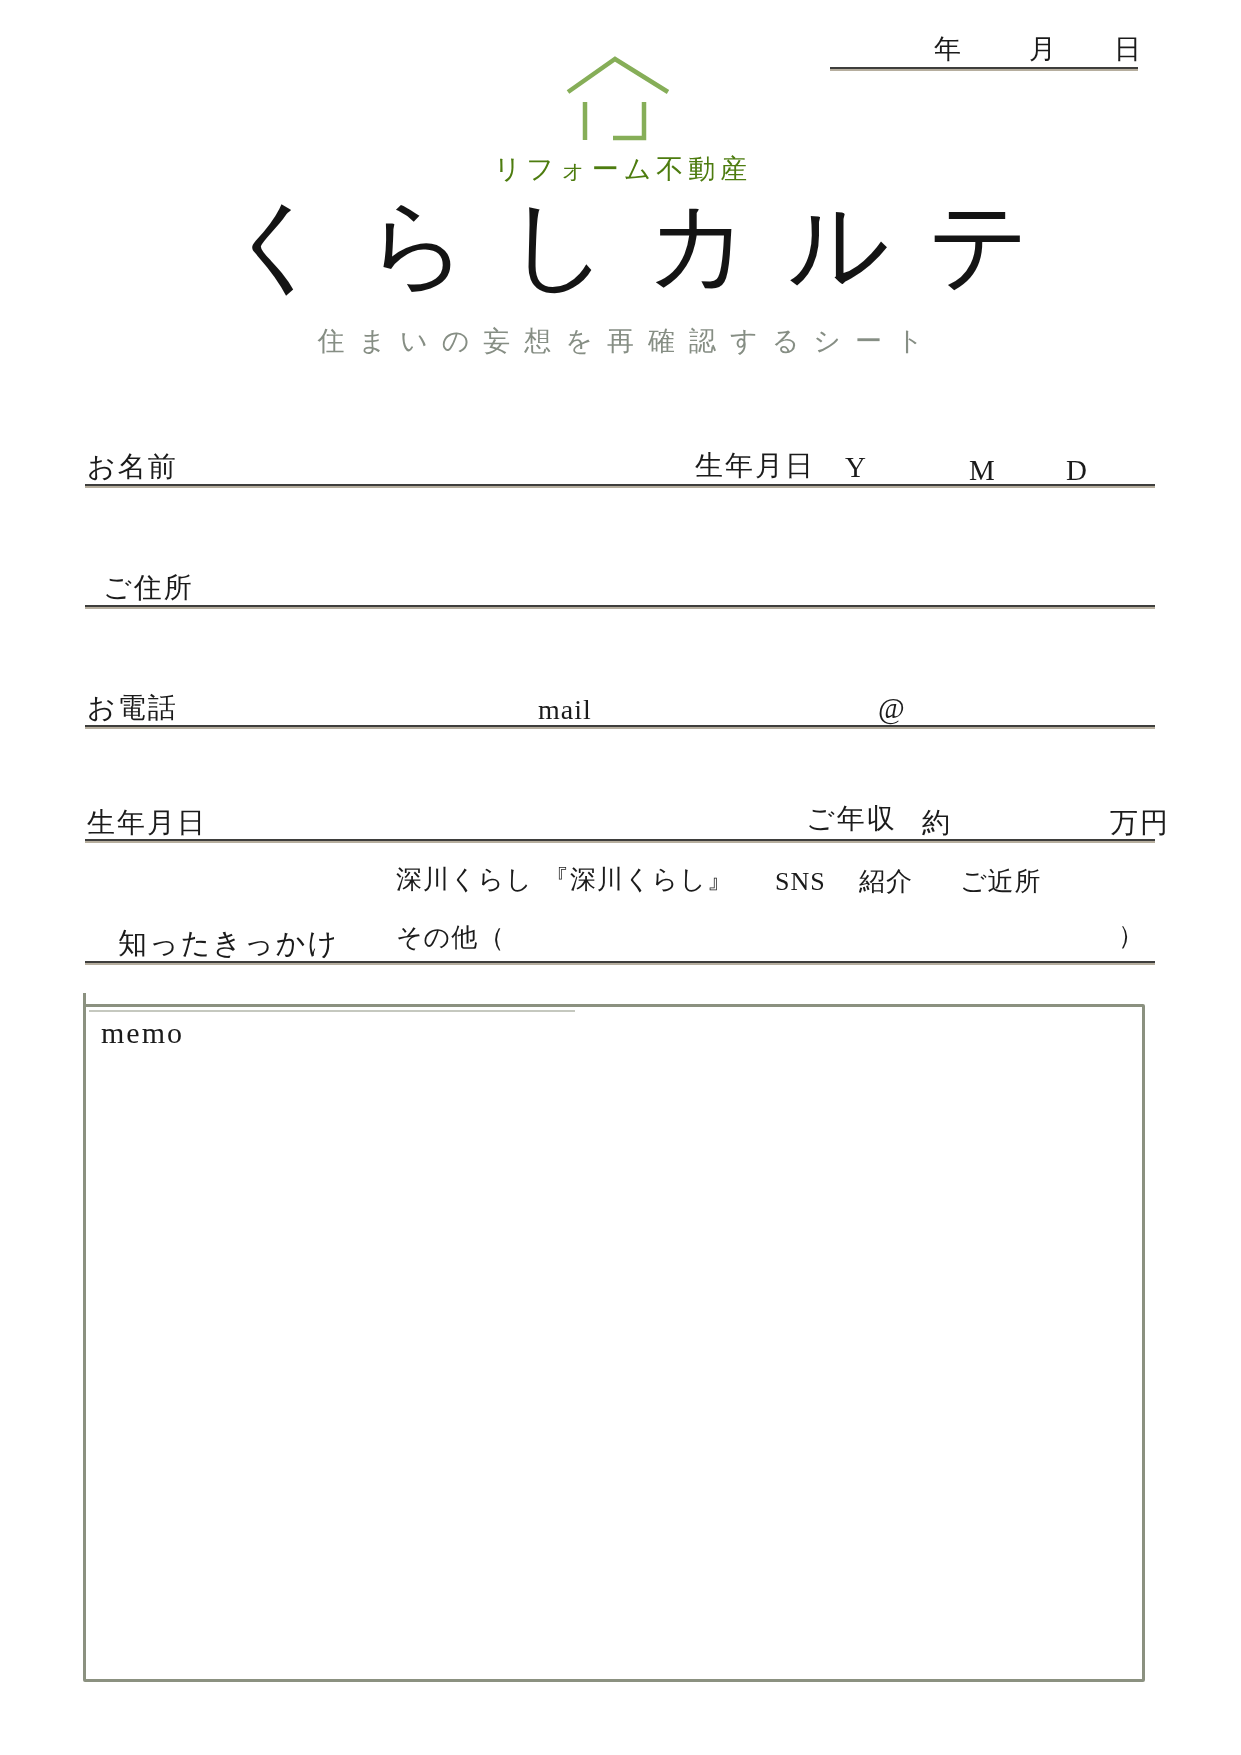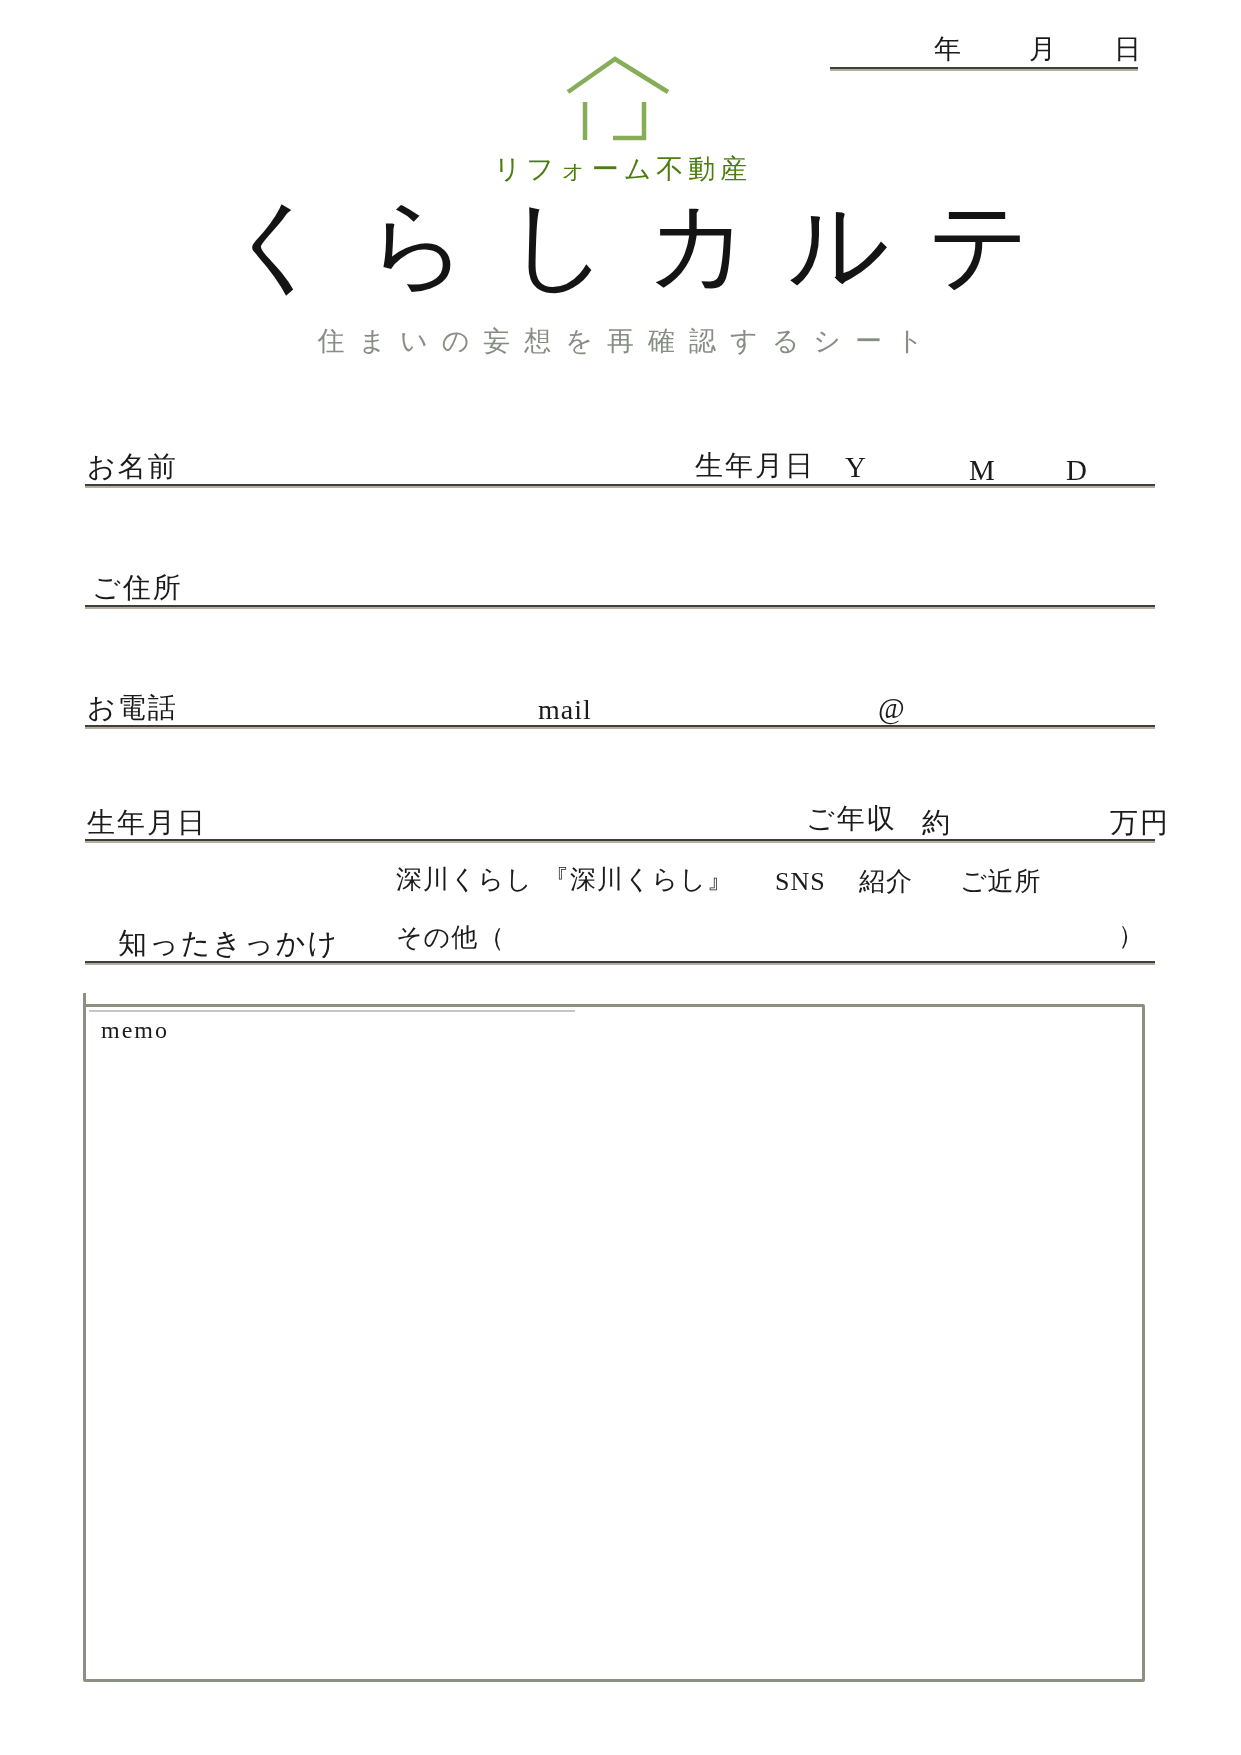--- a/index.html
+++ b/index.html
@@ -43,21 +43,21 @@
     box-sizing:border-box;color:#868e84;line-height:1;
   }
   
   .lbl{position:absolute;font-size:28px;line-height:1.2;letter-spacing:2px;color:#1b1b1b;white-space:nowrap;}
   .lbl-name{left:87px;top:450px;}
   .lbl-birth{left:695px;top:449px;}
   .lbl-y{left:845px;top:450px;font-size:29px;}
   .lbl-m{left:969px;top:453px;font-size:29px;}
   .lbl-d{left:1066px;top:453px;font-size:29px;}
   .rule-name{left:85px;top:484px;width:1070px;}
-  .lbl-address{left:92px;top:571px;}
+  .lbl-address{left:103px;top:571px;}
   .rule-address{left:85px;top:605px;width:1070px;}
   .lbl-phone{left:87px;top:691px;}
   .lbl-mail{left:538px;top:693px;letter-spacing:1px;}
   .lbl-at{left:878px;top:691px;font-size:29px;}
   .rule-phone{left:85px;top:725px;width:1070px;}
   .lbl-work{left:87px;top:806px;}
   .lbl-income{left:806px;top:770px;margin-top:32px;}
   .lbl-approx{left:922px;top:806px;}
   .lbl-unit{left:1110px;top:806px;}
   .rule-work{left:85px;top:839px;width:1070px;}
@@ -79,21 +79,21 @@
     border:3px solid #8b9180;
     border-radius:2px;
     background:#ffffff;
   }
   .memo-box::before{ 
     content:"";position:absolute;left:-3px;top:-14px;width:3px;height:13px;background:#8b9180;
   }
   .memo-box::after{ 
     content:"";position:absolute;left:3px;top:3px;width:46%;height:2px;background:#8b9180;opacity:.5;
   }
-  .memo-label{position:absolute;left:101px;top:1018px;font-size:24px;letter-spacing:2px;line-height:1;}
+  .memo-label{position:absolute;left:101px;top:1018px;font-size:30px;letter-spacing:2px;line-height:1;}
 </style>
 </head>
 <body>
 
 <div class="page">
 
   <span class="date-char dc-year">年</span>
   <span class="date-char dc-month">月</span>
   <span class="date-char dc-day">日</span>
   <div class="rule date-rule"></div>

